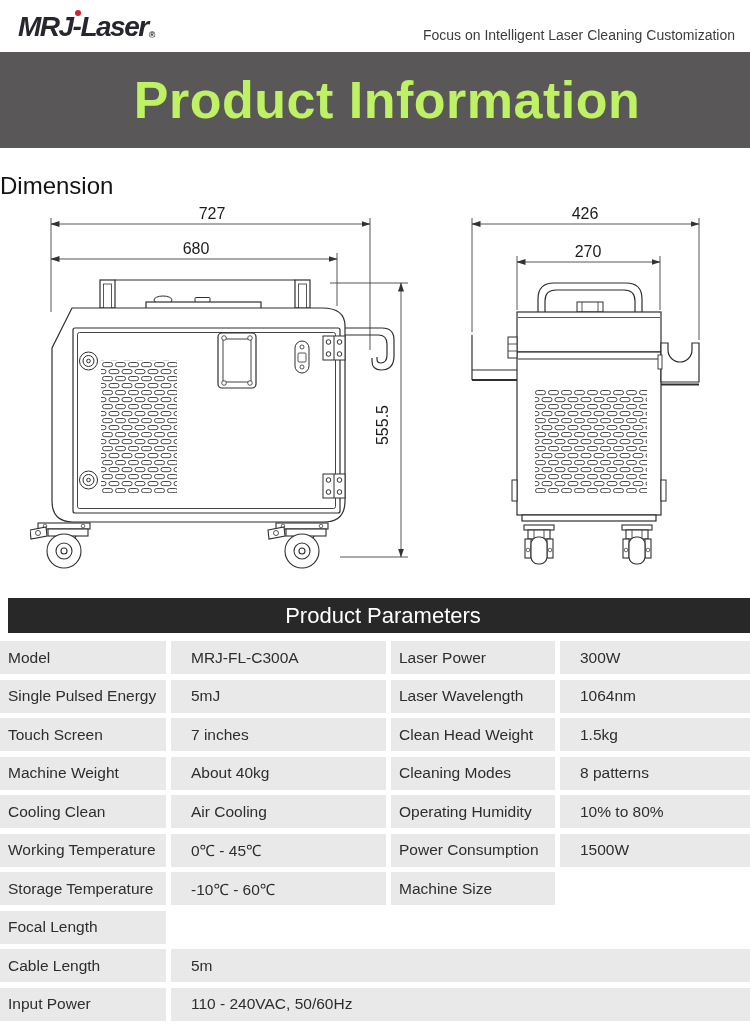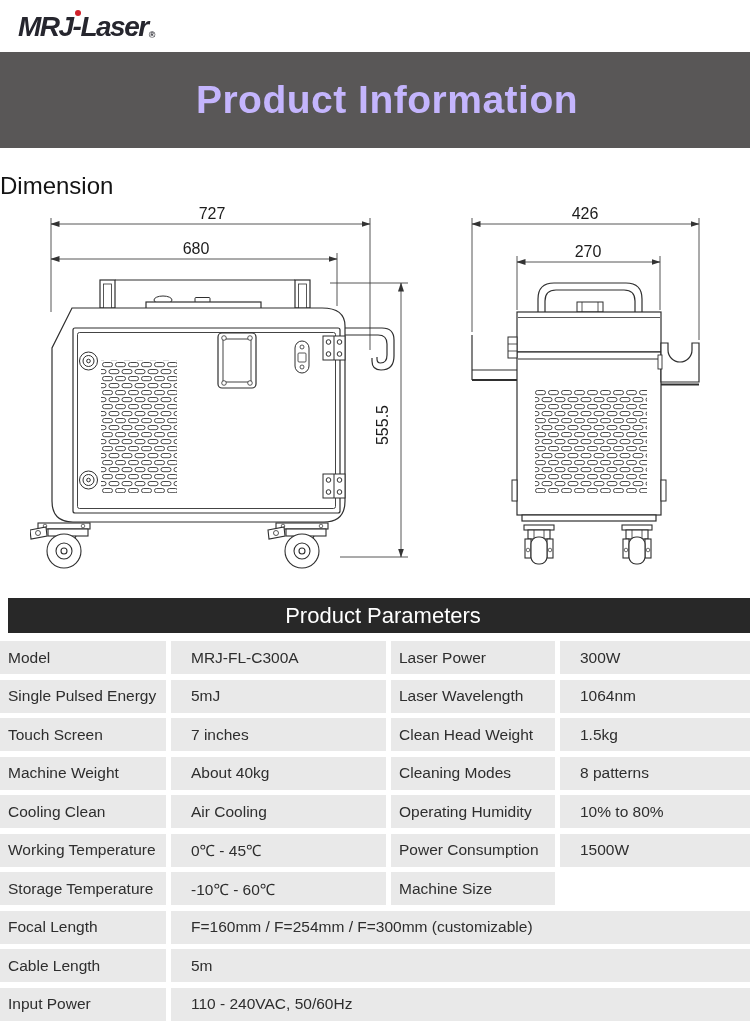--- a/index.html
+++ b/index.html
@@ -10,21 +10,21 @@
   .logo{position:absolute;left:18px;top:13px;font-style:italic;font-weight:bold;
         font-size:28px;letter-spacing:-1.5px;color:#26262e;line-height:1;}
   .logo .reg{font-style:normal;font-size:9px;vertical-align:-2px;margin-left:1px;color:#26262e;}
   .logo-dot{position:absolute;left:57px;top:-3px;width:6px;height:6px;border-radius:50%;
             background:#d0212a;}
   .tagline{position:absolute;right:15px;top:27px;font-size:14px;color:#3d3d3d;}
 
   
   .banner{position:absolute;left:0;top:52px;width:750px;height:96px;background:#595757;
           display:flex;align-items:center;justify-content:center;}
-  .banner .t{color:#c4b5fd;font-size:39px;font-weight:bold;letter-spacing:.5px;margin-left:24px;}
+  .banner .t{color:#bef264;font-size:52px;font-weight:bold;letter-spacing:.5px;margin-left:24px;}
 
   
   .dim-title{position:absolute;left:0;top:172px;width:750px;
              font-size:24px;color:#141414;}
   .svg-wrap{position:absolute;}
   .svg-side{left:30px;top:200px;}
   .svg-front{left:450px;top:200px;}
   svg text{font-family:"Liberation Sans",sans-serif;font-size:16px;fill:#1c1c1c;}
 
   
@@ -44,20 +44,21 @@
 </style>
 </head>
 <body>
 
 <div class="page">
 
   <div class="logo">
     <span>MRJ-Laser</span><span class="reg">®</span>
     <span class="logo-dot"></span>
   </div>
+  <div class="tagline">Focus on Intelligent Laser Cleaning Customization</div>
 
   <div class="banner">
     <span class="t">Product Information</span>
   </div>
 
   <div class="dim-title">Dimension</div>
 
   <svg class="svg-wrap svg-side" width="390" height="390" viewBox="0 0 390 390">
     <defs>
       <marker id="arw" markerWidth="9" markerHeight="6" refX="8.5" refY="3" orient="auto-start-reverse" markerUnits="userSpaceOnUse">
@@ -296,21 +297,20 @@
     </div>
 
     <div class="prow four">
       <div class="cell">Storage Temperature</div>
       <div class="cell val">-10℃ - 60℃</div>
       <div class="cell">Machine Size</div>
     </div>
 
     <div class="prow full">
       <div class="cell">Focal Length</div>
-      <div class="cell val">F=160mm / F=254mm / F=300mm (customizable)</div>
     </div>
 
     <div class="prow full">
       <div class="cell">Cable Length</div>
       <div class="cell val">5m</div>
     </div>
 
     <div class="prow full">
       <div class="cell">Input Power</div>
       <div class="cell val">110 - 240VAC, 50/60Hz</div>

